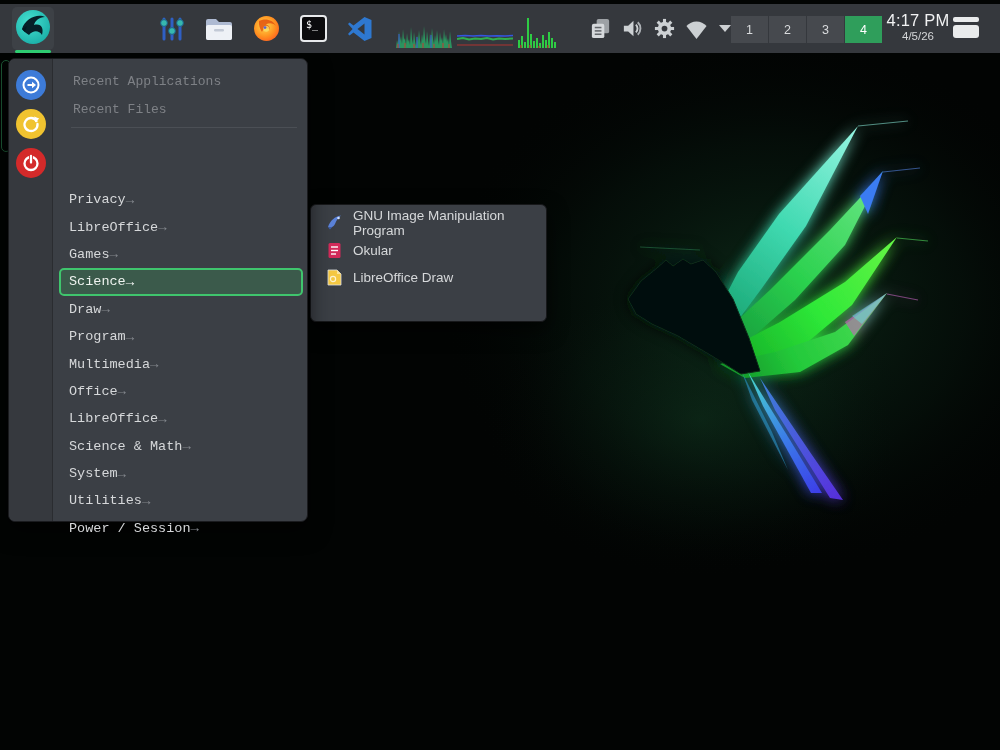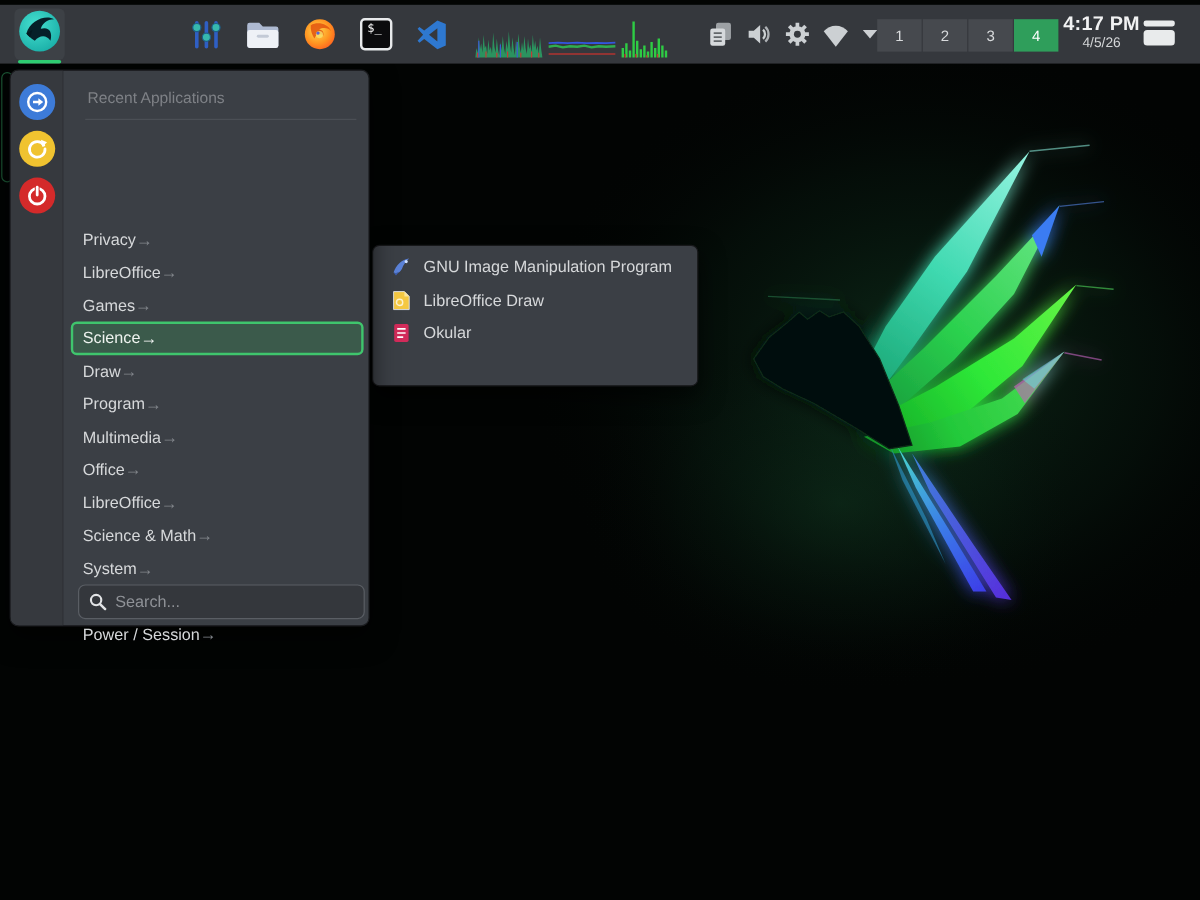--- a/index.html
+++ b/index.html
@@ -31,21 +31,21 @@
   #tray { position:absolute; left:589px; top:0; height:49px; display:flex; gap:9px; align-items:center; }
   .chev { width:0; height:0; border-left:6px solid transparent; border-right:6px solid transparent;
           border-top:7px solid #cdd0d3; margin-left:2px; }
 
   #pager { position:absolute; left:731px; top:12px; display:flex; gap:1px; }
   .wsbox { width:37px; height:27px; background:#46494e; color:#d9dbdd; font-size:12.5px;
            display:flex; align-items:center; justify-content:center; cursor:default; }
   .wsbox.active { background:#2f9e5b; color:#ffffff; }
 
   #clock { position:absolute; left:880px; top:7px; width:76px; text-align:center; color:#f1f2f3; cursor:default; }
-  #clock .time { font-size:16.5px; font-weight:700; letter-spacing:0.2px; }
+  #clock .time { font-size:16.5px; font-weight:400; letter-spacing:0.2px; }
   #clock .date { font-size:11.5px; color:#d4d6d8; margin-top:0px; }
 
   #panel-end { position:absolute; left:953px; top:13px; width:28px; height:23px; }
   #panel-end .bar { width:26px; height:5px; background:#e9ebec; border-radius:2px; }
   #panel-end .body { width:26px; height:13px; background:#e9ebec; border-radius:3px; margin-top:3px; }
 
   
   #active-edge { position:absolute; left:1px; top:60px; width:10px; height:92px;
                  border:1px solid #1d5a37; border-radius:7px; z-index:5; }
 
@@ -55,42 +55,42 @@
               box-shadow:0 8px 22px rgba(0,0,0,0.65); z-index:10; }
   #menu-strip { position:absolute; left:0; top:0; bottom:0; width:44px; background:#36393e;
                 border-right:1px solid #2a2c30; border-radius:7px 0 0 7px;
                 display:flex; flex-direction:column; align-items:center; padding-top:11px; gap:9px; }
   .session-btn { width:30px; height:30px; border-radius:50%; display:flex; align-items:center;
                  justify-content:center; cursor:default; }
   .session-logout   { background:#3d7bd8; }
   .session-restart  { background:#f0c330; }
   .session-shutdown { background:#d42a2a; }
 
-  #menu-content { position:absolute; left:45px; top:0; right:0; bottom:0; }
+  #menu-content { position:absolute; left:45px; top:0; right:0; bottom:0;font-family:Liberation Mono, monospace; }
   .recent-row { height:28px; display:flex; align-items:center; padding-left:19px;
                 color:#7e8186; font-size:13px; cursor:default; }
   #menu-sep { height:1px; background:#4b4f55; margin:4px 10px 1px 17px; }
 
   #categories { position:absolute; left:0; right:0; top:127px; }
   .cat { height:27.4px; margin:0 4px 0 5px; padding:0 9px 0 8px; border:2px solid transparent;
          border-radius:5px; display:flex; align-items:center; justify-content:flex-start;
          color:#d6d8da; font-size:13.5px; cursor:default; }
   .cat .cat-arrow { color:#82868c; font-size:14px; }
   .cat.active { background:rgba(57,186,101,0.22); border-color:#3fc56d; color:#eef3ef; }
   .cat.active .cat-arrow { color:#f2f5f3; font-weight:bold; }
 
   #search-box { position:absolute; left:56px; right:3px; bottom:5px; height:29px;
                 background:#34373c; border:1px solid #5a5e64; border-radius:6px;
                 display:flex; align-items:center; padding:0 8px; gap:7px; }
   #search-box input { flex:1; background:transparent; border:none; outline:none;
                 color:#d3d5d8; font-size:13.5px; font-family:inherit; }
   #search-box input::placeholder { color:#8f9297; }
 
   
-  #sub-menu { position:absolute; left:310px; top:204px; width:272px; height:118px;
+  #sub-menu { position:absolute; left:310px; top:204px; width:237px; height:118px;
               background:#3b3f45; border:1px solid #17181a; border-radius:6px;
               box-shadow:0 8px 20px rgba(0,0,0,0.6); z-index:9; padding-top:4px; }
   .sub-item { height:27.4px; display:flex; align-items:center; gap:10px; padding-left:15px;
               color:#d6d8da; font-size:13.5px; cursor:default; }
   .sub-item .app-icon { width:17px; height:17px; display:flex; align-items:center; justify-content:center; }
 </style>
 </head>
 <body>
 
 <div id="stage">
@@ -367,20 +367,21 @@
           <circle cx="10" cy="10.5" r="6.5" fill="none" stroke="#ffffff" stroke-width="2.3"></circle>
           <line x1="10" y1="2.5" x2="10" y2="9" stroke="#d42a2a" stroke-width="4"></line>
           <line x1="10" y1="3" x2="10" y2="9.5" stroke="#ffffff" stroke-width="2.3" stroke-linecap="round"></line>
         </svg>
       </div>
     </div>
 
     <div id="menu-content">
       <div style="padding-top:8px;">
         <div class="recent-row">Recent Applications</div>
+        <div class="recent-row">Recent Files</div>
       </div>
       <div id="menu-sep"></div>
 
       <div id="categories">
         <div class="cat">
           <span>Privacy</span>
           <span class="cat-arrow">→</span>
         </div>
         <div class="cat">
           <span>LibreOffice</span>
@@ -426,60 +427,51 @@
           <span>Utilities</span>
           <span class="cat-arrow">→</span>
         </div>
         <div class="cat">
           <span>Power / Session</span>
           <span class="cat-arrow">→</span>
         </div>
       </div>
     </div>
 
-    <div id="search-box">
-      <span style="display:flex;">
-        <svg width="15" height="15" viewBox="0 0 16 16">
-          <circle cx="6.5" cy="6.5" r="4.6" fill="none" stroke="#e2e4e6" stroke-width="1.9"></circle>
-          <line x1="10" y1="10" x2="14.5" y2="14.5" stroke="#e2e4e6" stroke-width="2.2" stroke-linecap="round"></line>
-        </svg>
-      </span>
-      <input type="text" placeholder="Search..." style="">
-    </div>
   </div>
 
   <div id="sub-menu">
     <div class="sub-item">
       <span class="app-icon">
         <svg width="17" height="17" viewBox="0 0 17 17">
           <path d="M 2,13 C 4,7 9,2 15,1.5 C 12,4 10,7 9,10 C 7.5,13 5,14.5 2,13 Z" fill="#5b82d8"></path>
           <path d="M 2,13 C 3.5,13.8 5.5,13.5 7,12 L 4,15.5 Z" fill="#3d5fb0"></path>
           <circle cx="12.5" cy="4" r="1.3" fill="#cfe0ff"></circle>
         </svg>
       </span>
       <span>GNU Image Manipulation Program</span>
-    </div>
-    <div class="sub-item">
-      <span class="app-icon">
-        <svg width="17" height="17" viewBox="0 0 17 17">
-          <path d="M 2,1 L 11,1 L 15,5 L 15,16 L 2,16 Z" fill="#f5c842" stroke="#e0e2e6" stroke-width="0.8"></path>
-          <path d="M 11,1 L 15,5 L 11,5 Z" fill="#fce49a"></path>
-          <circle cx="7" cy="10" r="2.6" fill="none" stroke="#fdf3cf" stroke-width="1.2"></circle>
-        </svg>
-      </span>
-      <span>LibreOffice Draw</span>
     </div>
     <div class="sub-item">
       <span class="app-icon">
         <svg width="17" height="17" viewBox="0 0 17 17">
           <rect x="2.5" y="1" width="12" height="15" rx="1.5" fill="#d22b5a"></rect>
           <g stroke="#ffffff" stroke-width="1.4">
               <line x1="5" y1="5" x2="12" y2="5"></line>
               <line x1="5" y1="8.5" x2="12" y2="8.5"></line>
               <line x1="5" y1="12" x2="10" y2="12"></line>
             </g>
         </svg>
       </span>
       <span>Okular</span>
     </div>
+    <div class="sub-item">
+      <span class="app-icon">
+        <svg width="17" height="17" viewBox="0 0 17 17">
+          <path d="M 2,1 L 11,1 L 15,5 L 15,16 L 2,16 Z" fill="#f5c842" stroke="#e0e2e6" stroke-width="0.8"></path>
+          <path d="M 11,1 L 15,5 L 11,5 Z" fill="#fce49a"></path>
+          <circle cx="7" cy="10" r="2.6" fill="none" stroke="#fdf3cf" stroke-width="1.2"></circle>
+        </svg>
+      </span>
+      <span>LibreOffice Draw</span>
+    </div>
   </div>
 
 </div>
 
 </body></html>

